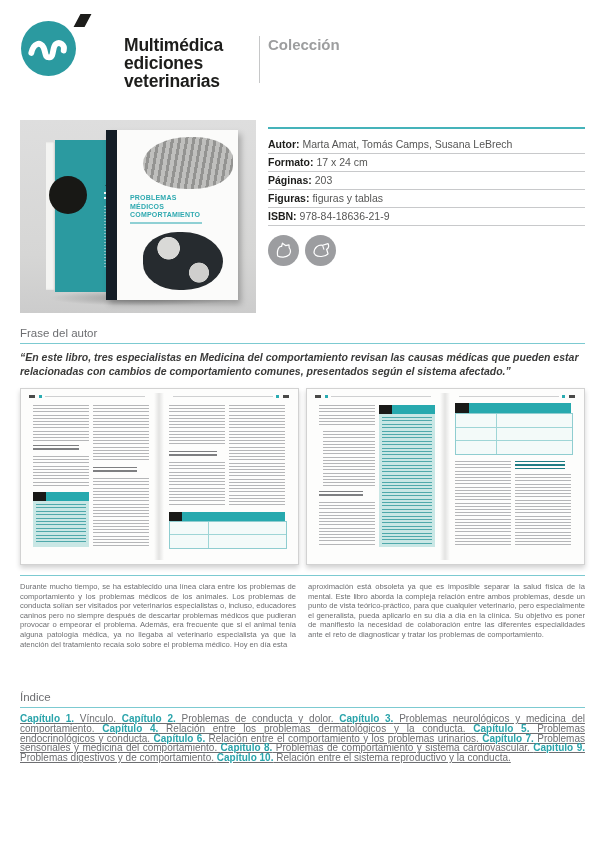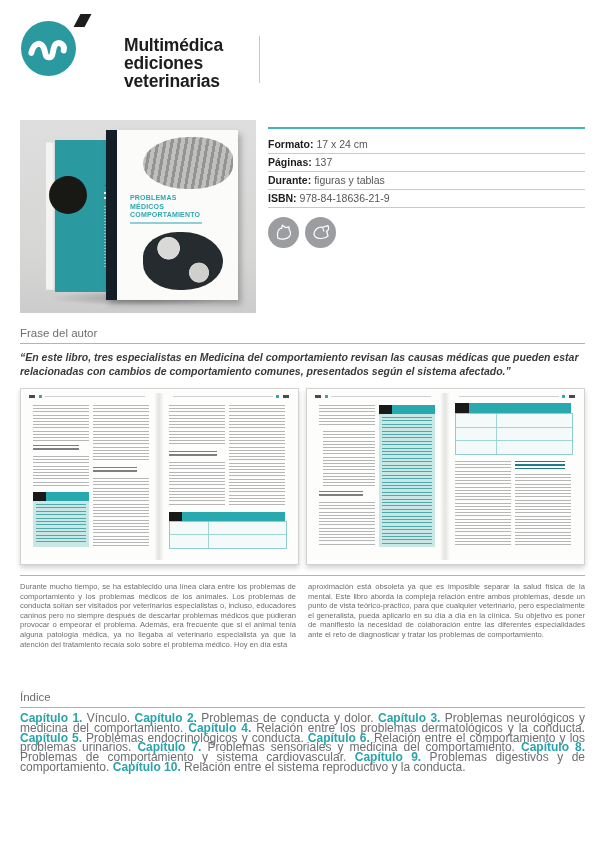--- a/index.html
+++ b/index.html
@@ -72,39 +72,40 @@
   .tbl-body{position:absolute;background:#c9e7e5;}
   .tbl-body .inner{position:absolute;left:3px;top:3px;right:3px;bottom:3px;
       background:repeating-linear-gradient(to bottom,#4fa9ab 0,#4fa9ab 1px,transparent 1px,transparent 3.4px);}
   .tbl-grid{position:absolute;background:#f3faf9;border:1px solid #8fcdd0;}
   .tbl-grid .row{position:absolute;left:0;right:0;height:1px;background:#9ed5d6;}
   .tbl-grid .colline{position:absolute;top:0;bottom:0;width:1px;background:#9ed5d6;}
 
   
   .body-cols{margin-top:6px;display:flex;gap:12px;}
   .bcol{font-size:7.6px;line-height:9.6px;color:#6d6e71;text-align:justify;}
-  .indice-text{margin-top:6px;font-size:12px;line-height:9.8px;color:#6d6e71;text-align:justify;}
+  .indice-text{margin-top:6px;font-size:10px;line-height:9.8px;color:#6d6e71;text-align:justify;text-decoration:underline;}
   .chap-label{color:#2aa4ab;font-weight:bold;}
 </style>
 </head>
 <body>
 
 <svg class="abs logo-circle" viewBox="0 0 56 56">
   <circle cx="28" cy="28" r="28" fill="#2b9aa0"></circle>
   <path d="M10.5 32.5 C12.5 22.5 20 20.5 23 27 C25.5 32.5 24 37.5 29 37 C34 36.5 31.5 26.5 35.5 23.5 C39.5 20.5 45 24.5 43.5 30" fill="none" stroke="#ffffff" stroke-width="6" stroke-linecap="round"></path>
 </svg>
 <div class="abs logo-apo"></div>
 
 <div class="abs brand-name">
   <div>Multimédica</div>
   <div>ediciones</div>
   <div>veterinarias</div>
 </div>
 <div class="abs hdr-divider"></div>
 <div class="abs collection">
+  <div class="lbl">Colección</div>
 </div>
 
 <div class="abs photo">
   <div class="abs bk-shadow"></div>
   <div class="abs bk-back">
     <div class="pages"></div>
     <div class="cover"></div>
     <div class="badge"></div>
     <div class="apo"></div>
     <div class="t1"></div>
@@ -124,23 +125,24 @@
       </div>
       <div class="cover-sub"></div>
       <div class="dog-blob"></div>
     </div>
   </div>
 </div>
 
 <div class="abs details">
   <div class="title-rule"></div>
   <div class="specs" id="specs">
+      <div class="spec-row"><span class="spec-label">Autor:</span><span class="spec-value">Marta Amat, Tomás Camps, Susana LeBrech</span></div>
       <div class="spec-row"><span class="spec-label">Formato:</span><span class="spec-value">17 x 24 cm</span></div>
-      <div class="spec-row"><span class="spec-label">Páginas:</span><span class="spec-value">137</span></div>
-      <div class="spec-row"><span class="spec-label">Durante:</span><span class="spec-value">figuras y tablas</span></div>
+      <div class="spec-row"><span class="spec-label">Páginas:</span><span class="spec-value">203</span></div>
+      <div class="spec-row"><span class="spec-label">Figuras:</span><span class="spec-value">figuras y tablas</span></div>
       <div class="spec-row"><span class="spec-label">ISBN:</span><span class="spec-value">978-84-18636-21-9</span></div>
     </div>
   <div class="species">
     <div class="sp-ic">
       <svg width="21" height="21" viewBox="0 0 21 21">
         <path d="M4.7 16 C3.6 10 6 5.8 8.6 6.5 L9.4 3.2 L12.6 5.6 L16 4.8 L16.2 7.8 C18 9.6 17.8 13 16.2 14.8 C13 17.8 7.7 17.6 4.7 16 Z" fill="none" stroke="#ffffff" stroke-width="1.2" stroke-linejoin="round"></path>
       </svg>
     </div>
     <div class="sp-ic">
       <svg width="21" height="21" viewBox="0 0 21 21">

